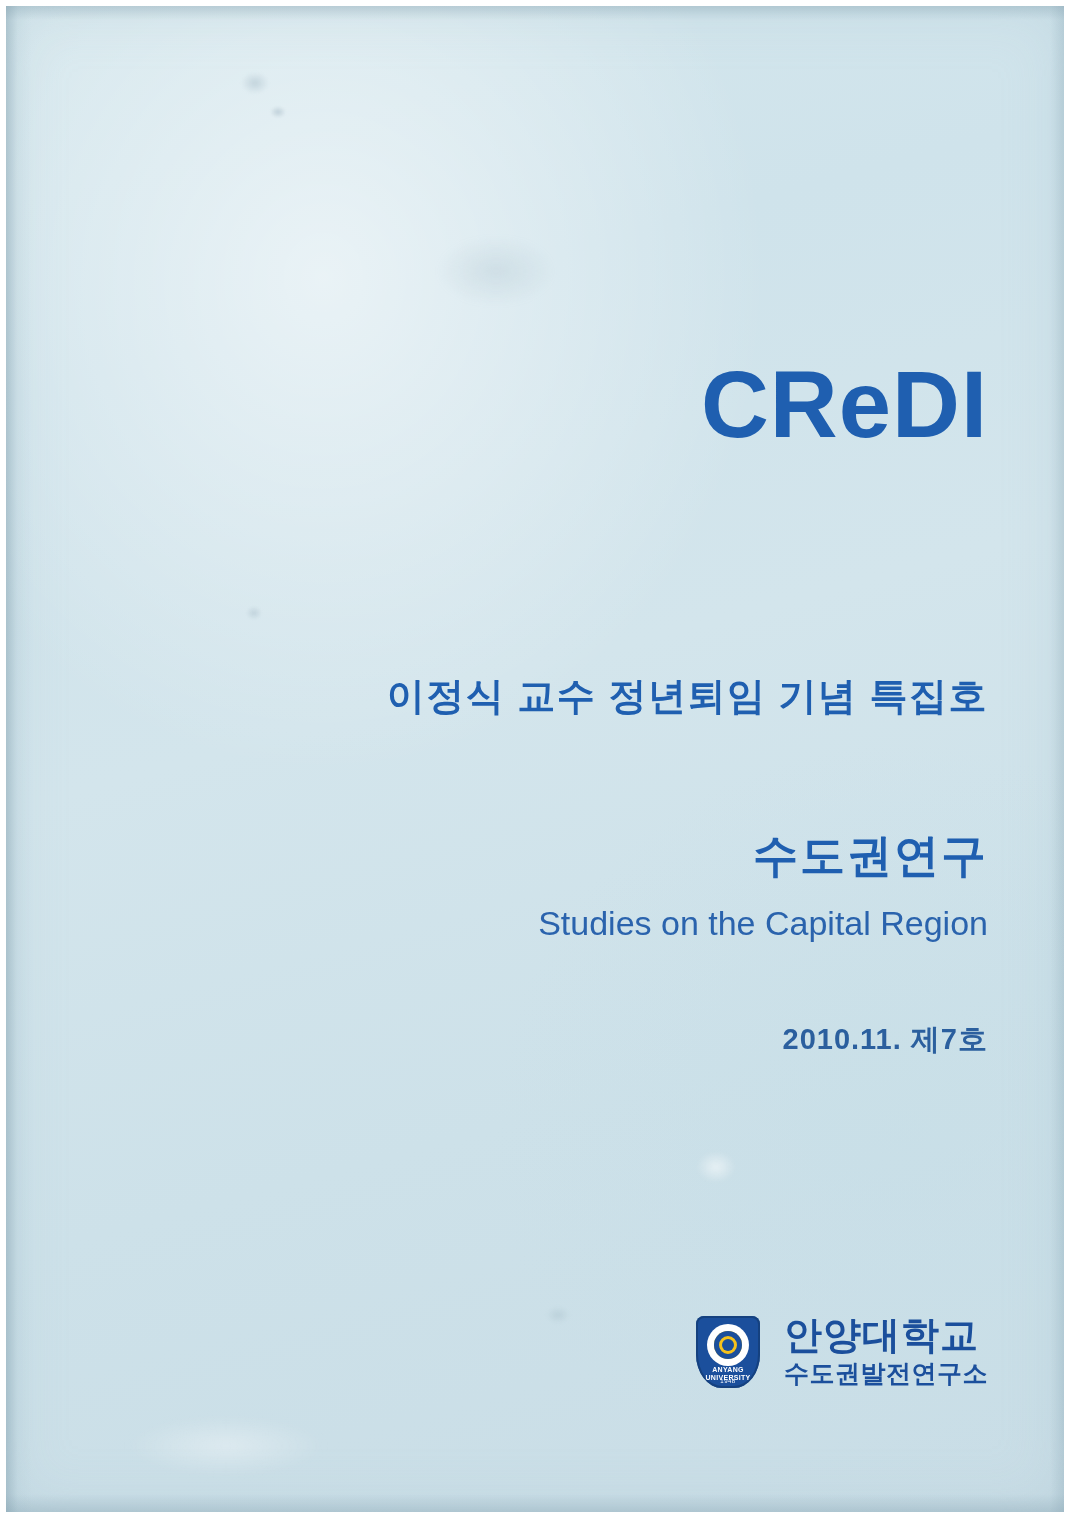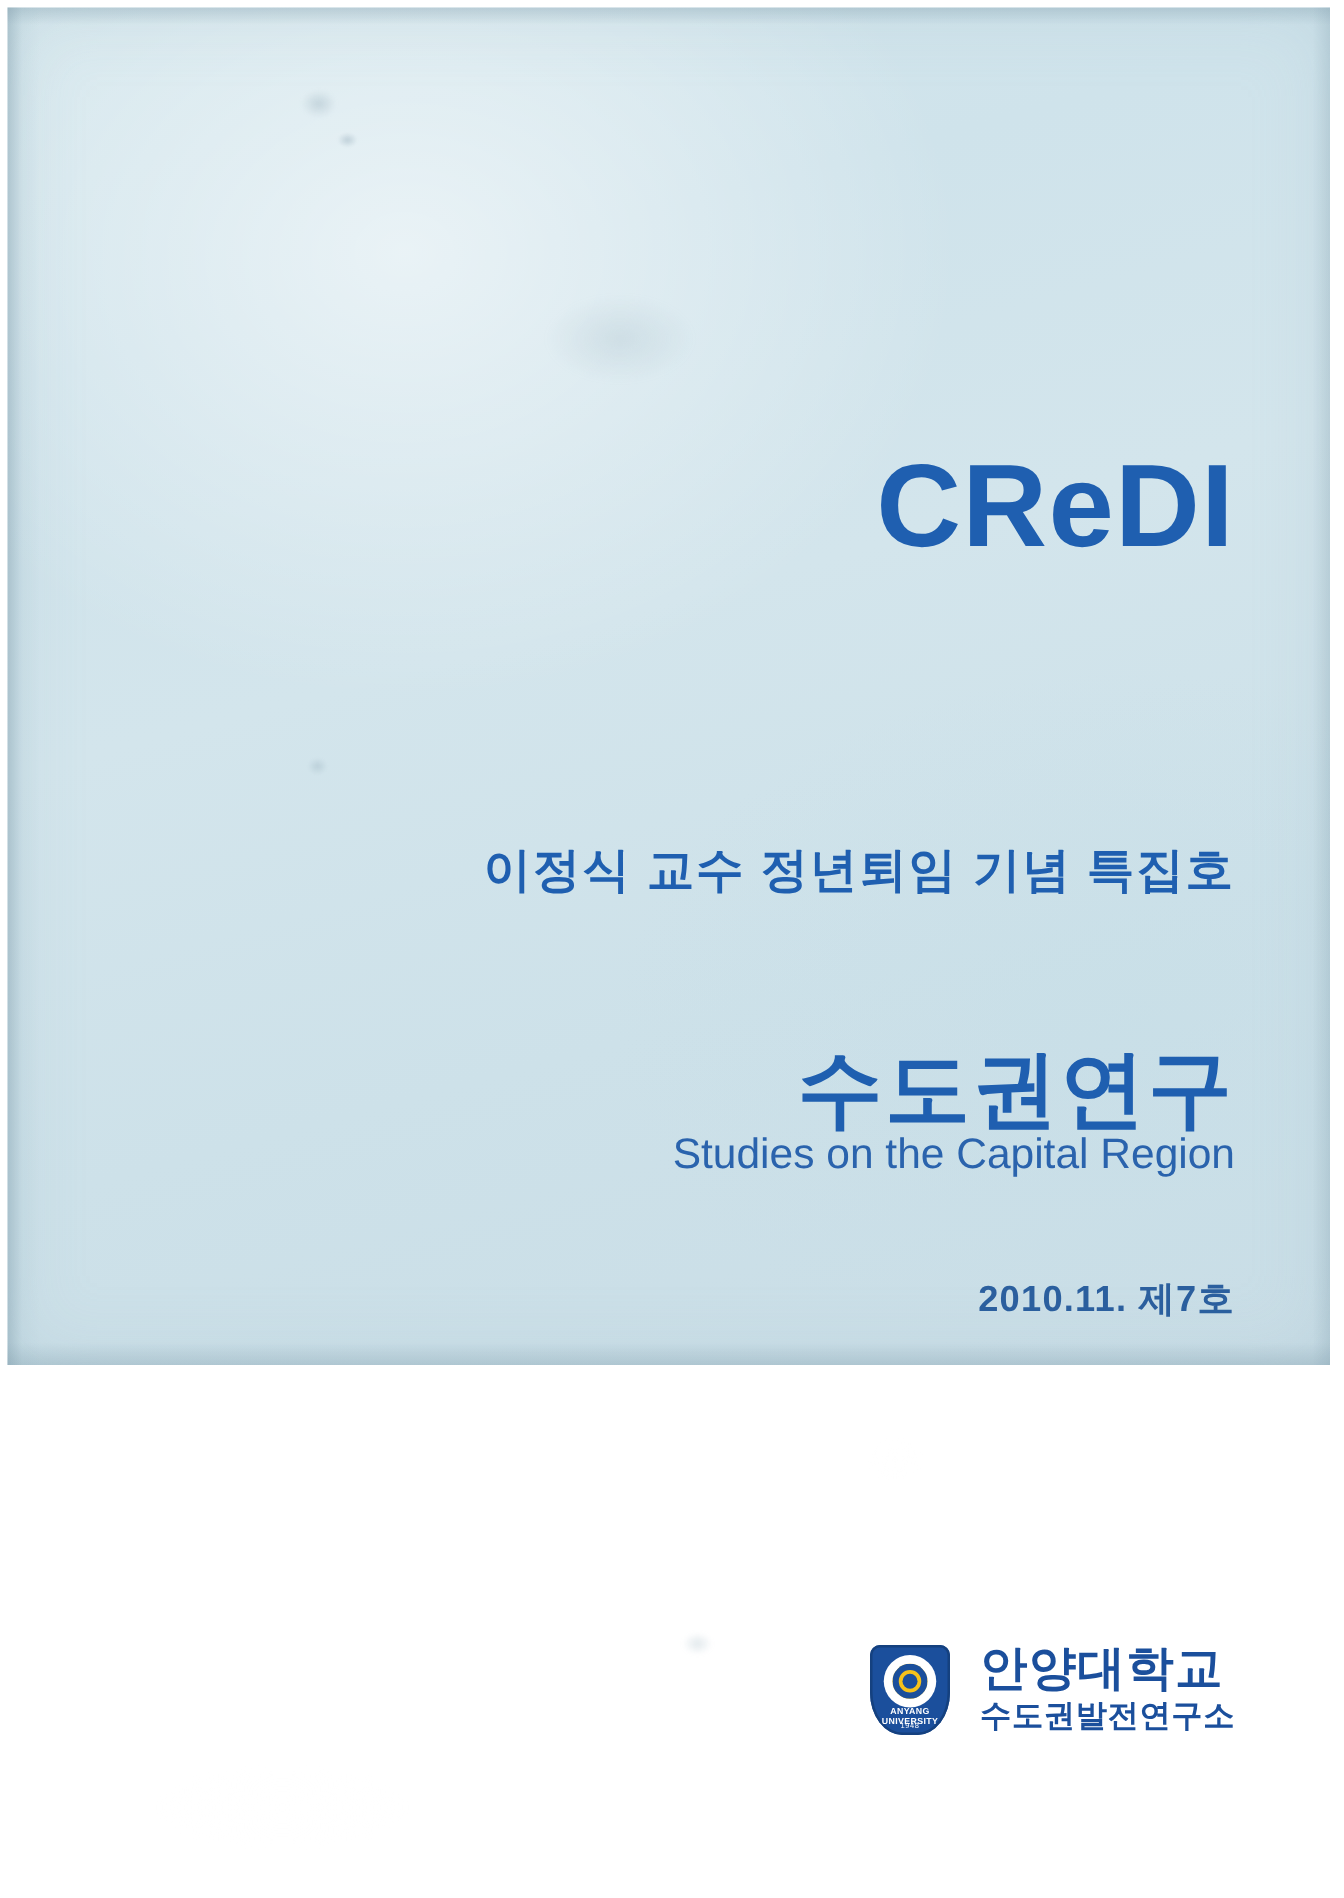--- a/index.html
+++ b/index.html
@@ -16,21 +16,21 @@
     height: 1518px;
     overflow: hidden;
     background: #ffffff;
   }
   
   .cover {
     position: absolute;
     left: 6px;
     top: 6px;
     width: 1058px;
-    height: 1086px;
+    height: 1506px;
     background:
       radial-gradient(ellipse 70% 55% at 30% 18%, rgba(255,255,255,0.55) 0%, rgba(255,255,255,0) 60%),
       radial-gradient(ellipse 60% 40% at 85% 75%, rgba(198,222,231,0.55) 0%, rgba(255,255,255,0) 65%),
       linear-gradient(165deg, #d5e7ed 0%, #cfe3eb 22%, #d3e5ec 45%, #cde1e9 70%, #c9dde6 100%);
     box-shadow: inset 0 0 60px rgba(160,190,203,0.30);
   }
   
   .blotch {
     position: absolute;
     border-radius: 50%;
@@ -91,21 +91,21 @@
     font-weight: bold;
     color: #1f5fb0;
     letter-spacing: 1.5px;
     white-space: nowrap;
     text-align: right;
   }
   .title-ko {
     position: absolute;
     right: 76px;
     top: 820px;
-    font-size: 68px;
+    font-size: 45px;
     font-weight: bold;
     color: #1f5fb0;
     letter-spacing: 2px;
     white-space: nowrap;
     text-align: right;
   }
   .title-en {
     position: absolute;
     right: 76px;
     top: 898px;

